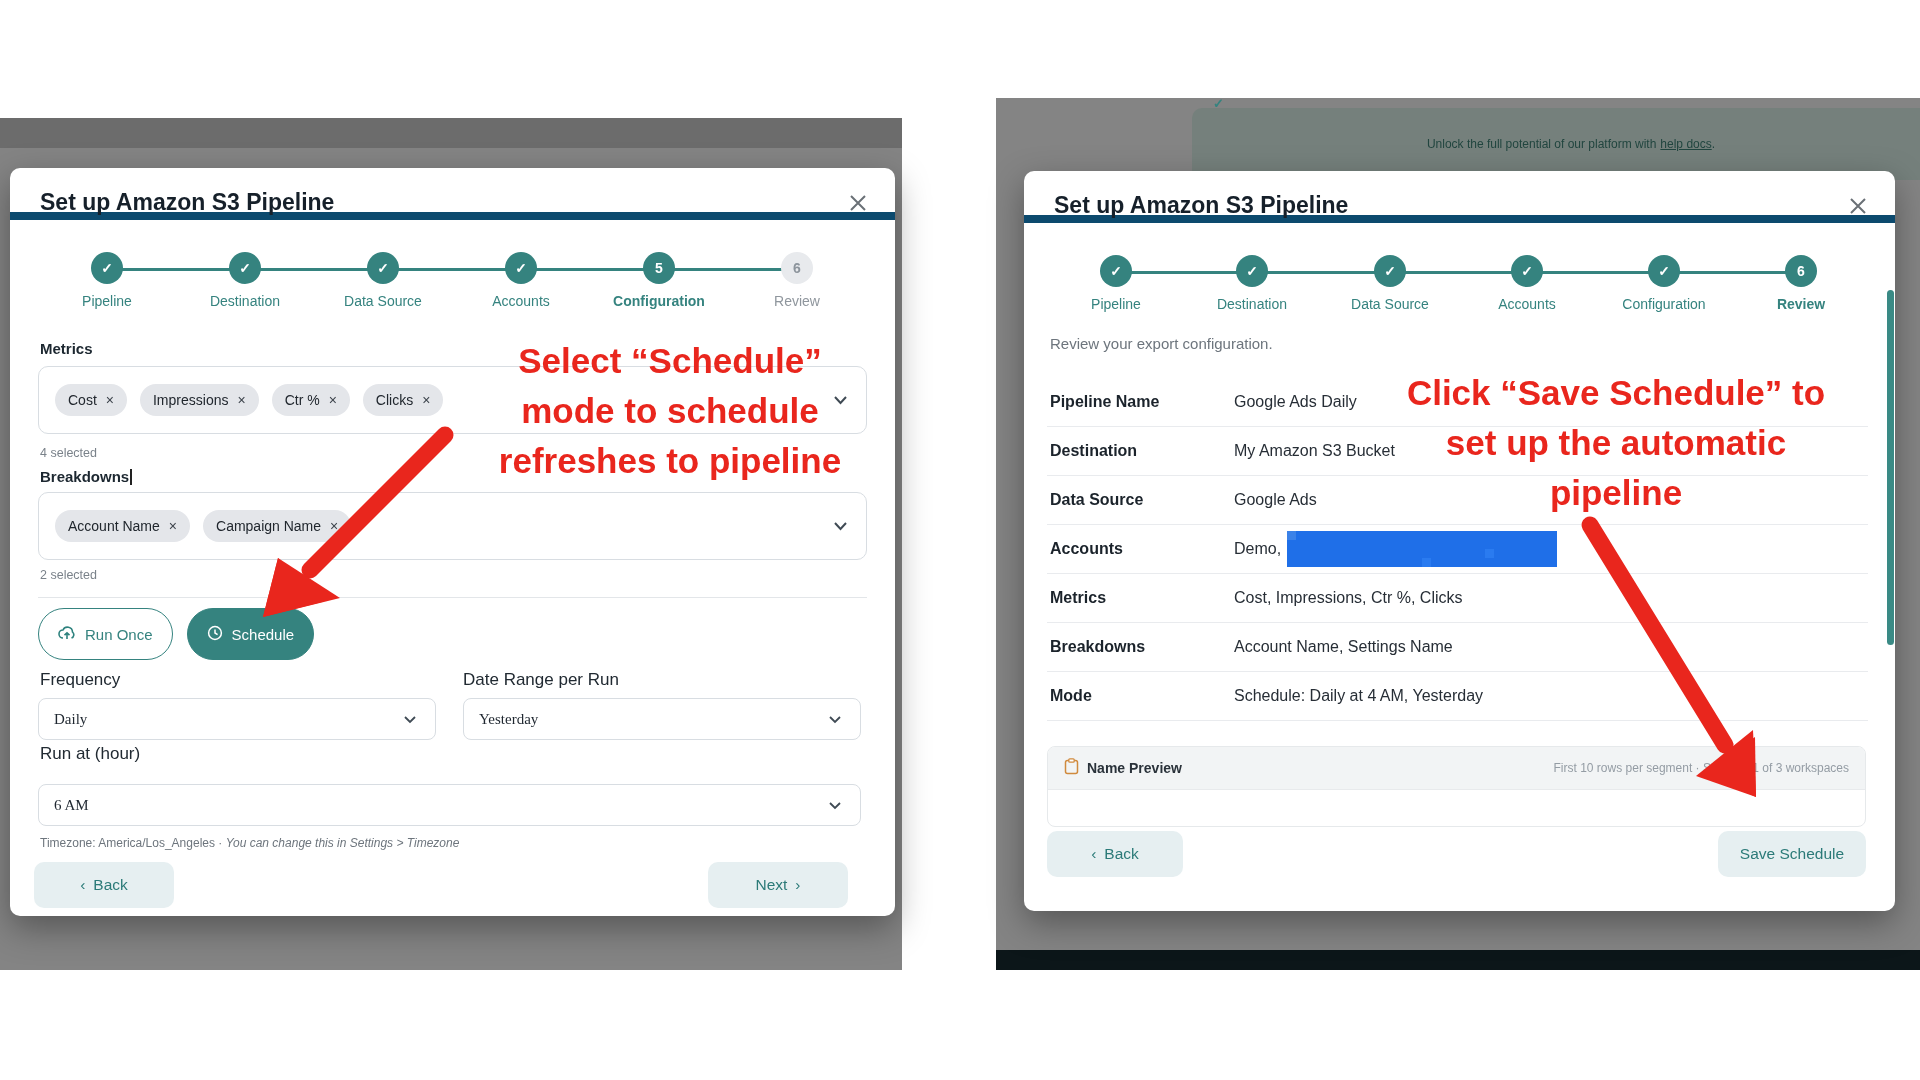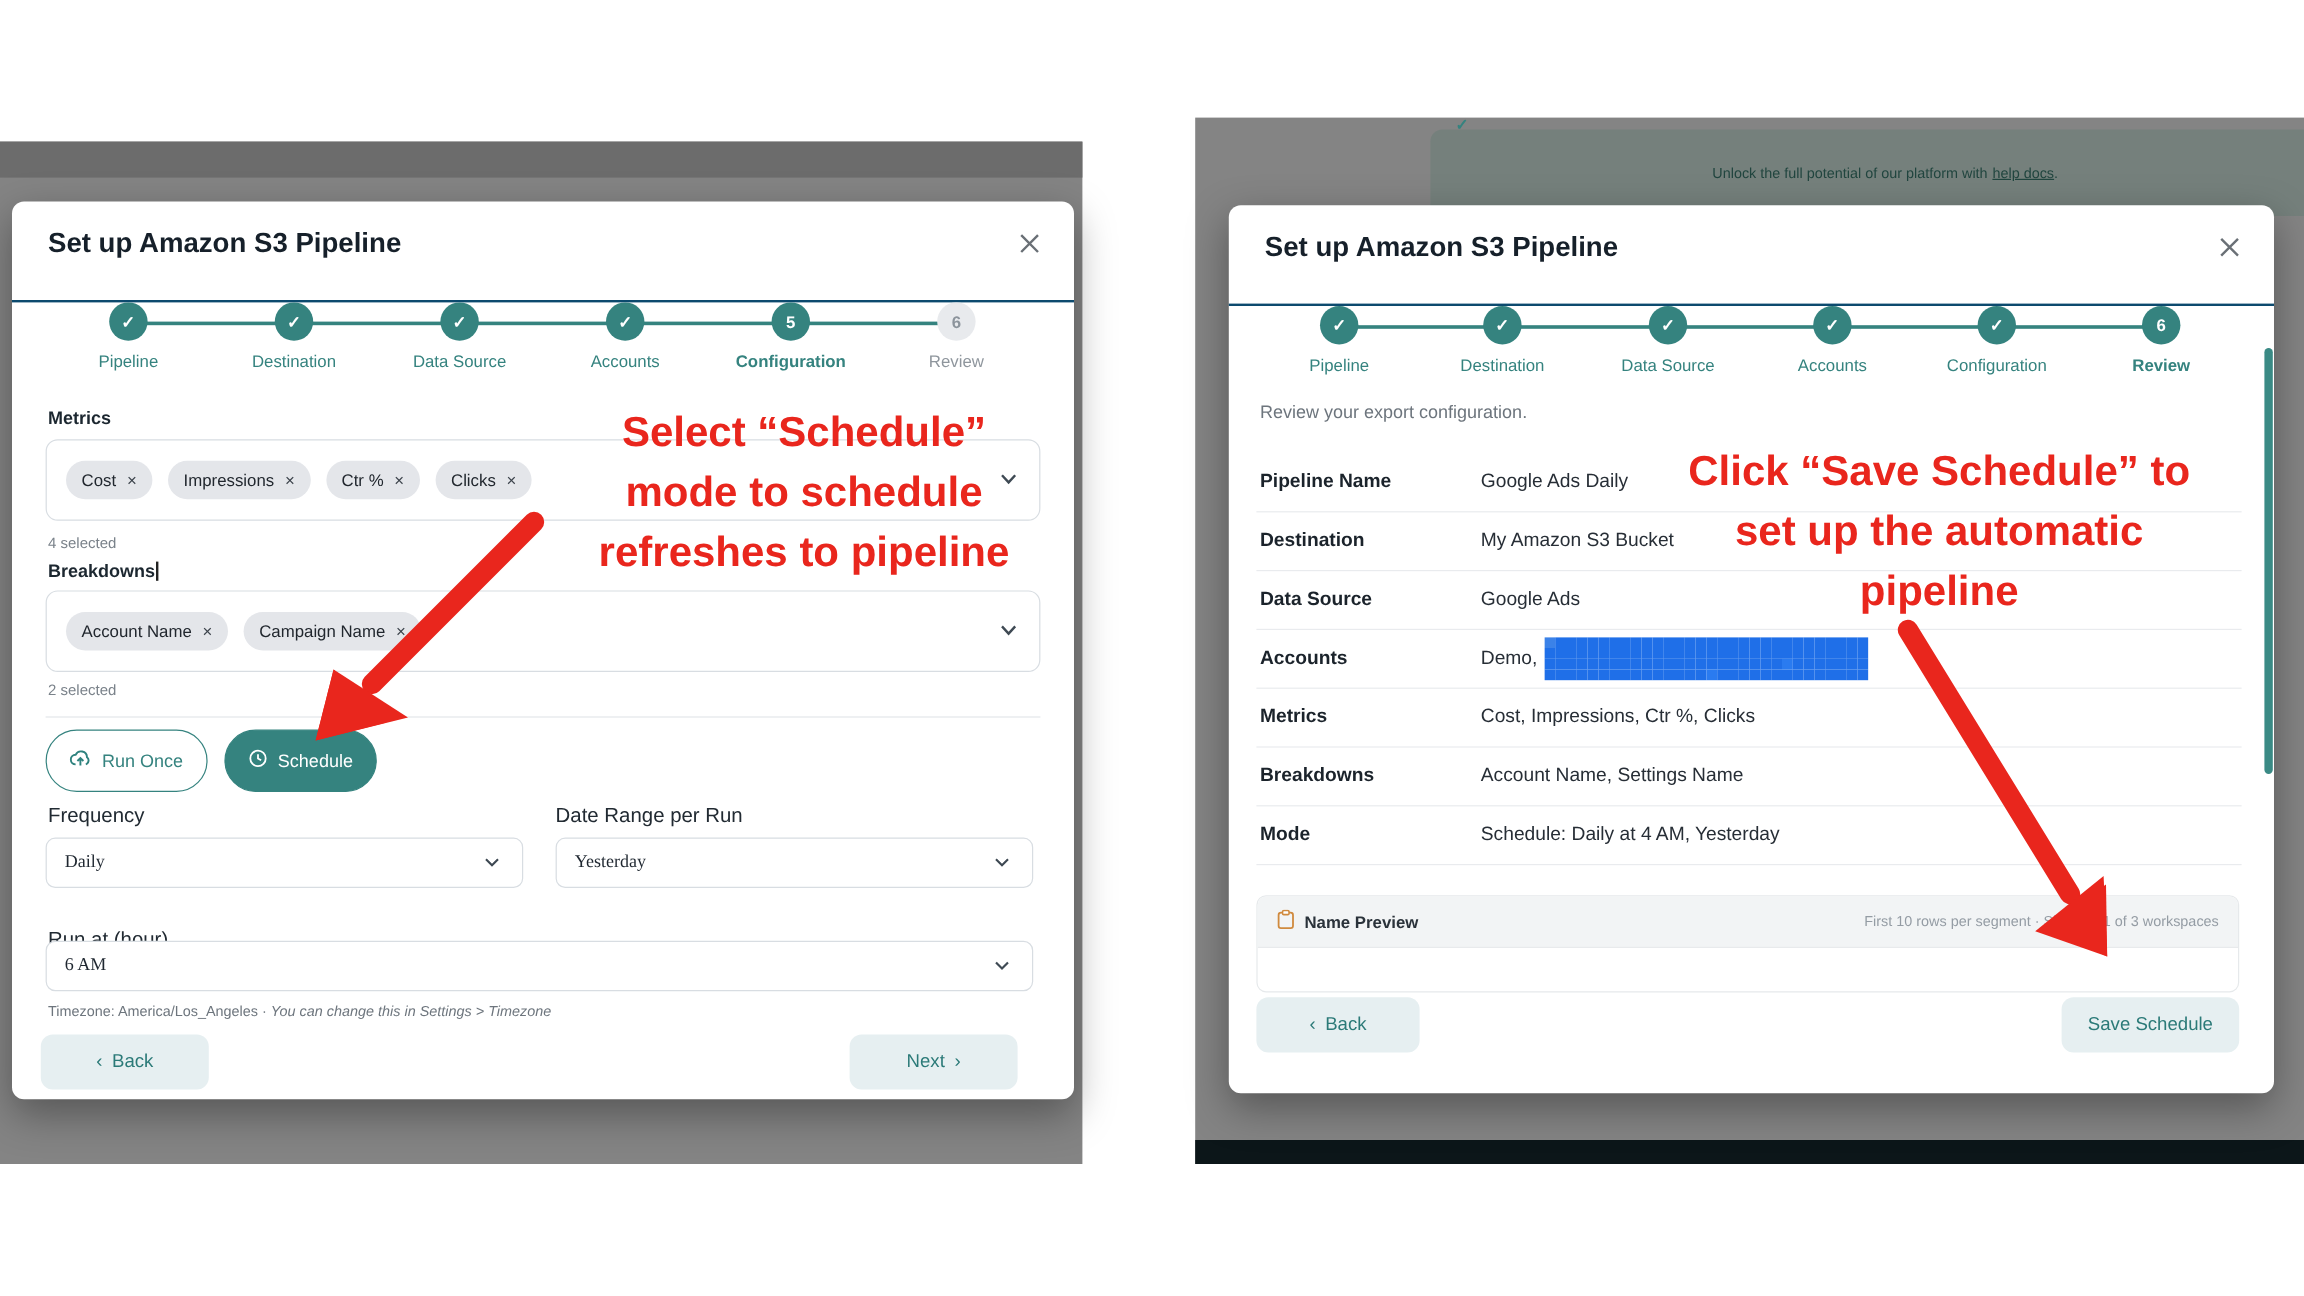--- a/index.html
+++ b/index.html
@@ -22,21 +22,21 @@
   
   .banner{position:absolute;left:1192px;top:108px;width:758px;height:72px;background:var(--banner-bg);
     border-radius:10px;display:flex;align-items:center;justify-content:center;color:var(--banner-text);font-size:12px;text-align:center;}
   .banner .link{text-decoration:underline;margin-left:4px;cursor:pointer;}
   .banner-check{position:absolute;left:1213px;top:96px;color:var(--teal);font-size:13px;font-weight:bold;}
 
   
   .modal{position:absolute;background:#fff;border-radius:10px;box-shadow:0 12px 34px rgba(0,0,0,.35);}
   .modal-left{left:10px;top:168px;width:885px;height:748px;}
   .modal-right{left:1024px;top:171px;width:871px;height:740px;}
-  .modal-header{position:absolute;left:0;top:0;right:0;height:84px;border-bottom:2px solid #0c4a6e;}
+  .modal-header{position:absolute;left:0;top:0;right:0;height:52px;border-bottom:8px solid #0c4a6e;}
   .modal-title{position:absolute;left:30px;top:21px;font-size:23px;font-weight:bold;color:#16202a;}
   .close-btn{position:absolute;right:24px;top:22px;width:26px;height:26px;cursor:pointer;}
   .close-btn svg{display:block;}
 
   
   .stepper{position:absolute;left:0;top:80px;right:0;height:80px;}
   .stepper-line{position:absolute;top:20px;height:3px;background:var(--teal);}
   .step{position:absolute;width:124px;text-align:center;cursor:pointer;}
   .step-circle{width:32px;height:32px;border-radius:50%;margin:4px auto 0;background:var(--teal);
     color:#fff;display:flex;align-items:center;justify-content:center;font-size:14px;font-weight:bold;}
@@ -230,21 +230,21 @@
           </svg></span>
     </div>
     <div class="field-label-lg" style="left:453px;top:502px;">Date Range per Run</div>
     <div class="dd" style="left:453px;top:530px;width:398px;">
       <span class="val">Yesterday</span>
       <span class="chev"><svg width="14" height="9" viewBox="0 0 14 9">
             <polyline points="2,2 7,7 12,2" fill="none" stroke="#3f4a54" stroke-width="1.8"></polyline>
           </svg></span>
     </div>
 
-    <div class="field-label-lg" style="left:30px;top:605px;">Run at (hour)</div>
+    <div class="field-label-lg" style="left:30px;top:576px;">Run at (hour)</div>
     <div class="dd" style="left:28px;top:616px;width:823px;">
       <span class="val">6 AM</span>
       <span class="chev"><svg width="14" height="9" viewBox="0 0 14 9">
             <polyline points="2,2 7,7 12,2" fill="none" stroke="#3f4a54" stroke-width="1.8"></polyline>
           </svg></span>
     </div>
     <div class="tz" style="left:30px;top:668px;">
       <span>Timezone: America/Los_Angeles · </span><span class="it">You can change this in Settings &gt; Timezone</span>
     </div>
 

